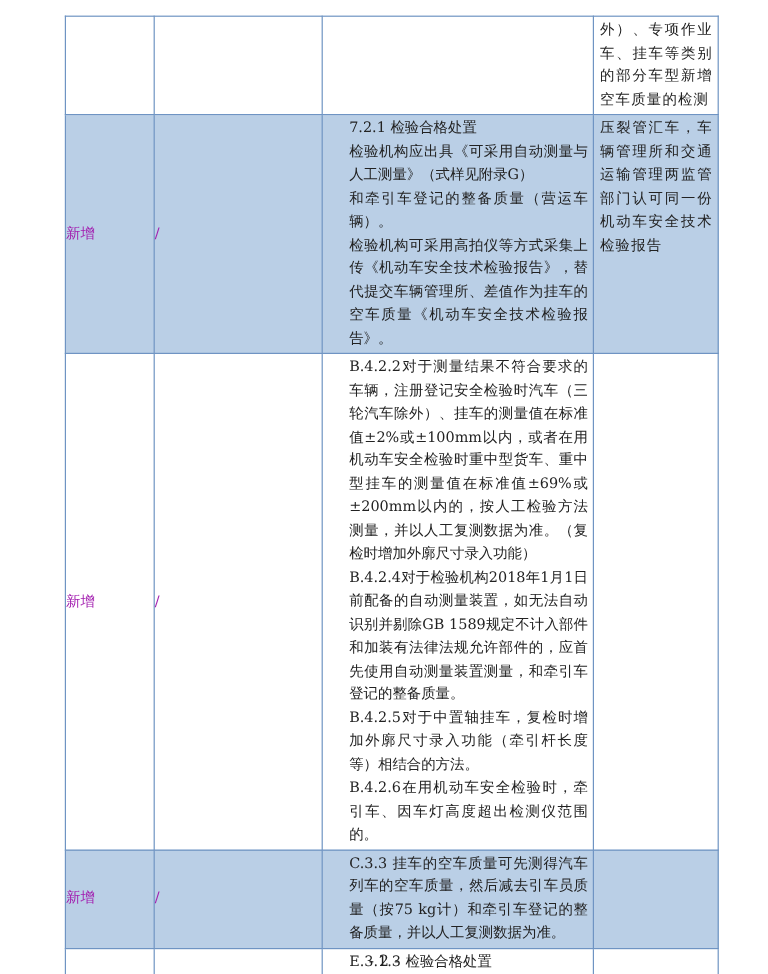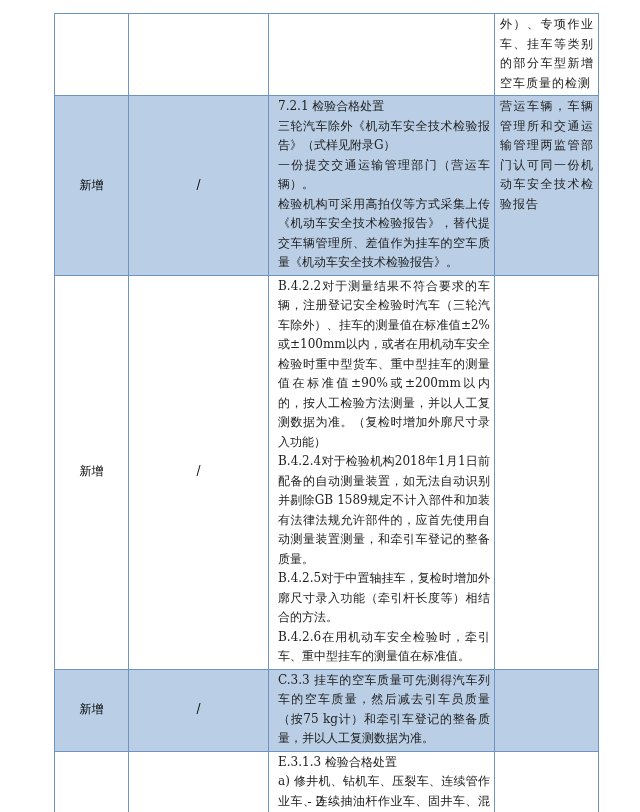--- a/index.html
+++ b/index.html
@@ -2,22 +2,22 @@
 <html><head>
   <meta charset="utf-8">
   <style>
     html, body { margin: 0; padding: 0; background: #ffffff; }
     body { width: 640px; height: 812px; position: relative; overflow: hidden;
            font-family: "DejaVu Serif", "Liberation Serif", serif; color: #222; }
     table.doc { position: absolute; left: 54px; top: 13px; width: 544px;
                 border-collapse: collapse; table-layout: fixed; }
     table.doc td { border: 1.5px solid #6f94c3; vertical-align: middle;
                    padding: 0; font-size: 12px; line-height: 19.5px; }
-    table.doc td.c1, table.doc td.c2 { text-align: center; color: #000000; font-size: 12px; }
-    table.doc td.c3 { padding: 1px 4px 2px 9px; vertical-align: top; text-align: justify; }
+    table.doc td.c1, table.doc td.c2 { color: #a21caf; font-size: 12px; }
+    table.doc td.c3 { padding: 1px 4px 2px 22px; vertical-align: top; text-align: justify; }
     table.doc td.c4 { padding: 1px 4px 2px 5px; vertical-align: top; text-align: justify; letter-spacing: 1px; }
     tr.hl td { background: #bacfe6; }
     .p { margin: 0; }
     .page-num { position: absolute; left: 0; right: 0; top: 794px; text-align: center;
                 font-size: 13px; color: #222; }
   </style>
 </head>
 <body>
 
 <table class="doc">
@@ -32,34 +32,34 @@
       <td class="c1"></td>
       <td class="c2"></td>
       <td class="c3"></td>
       <td class="c4">外）、专项作业车、挂车等类别的部分车型新增空车质量的检测</td>
     </tr>
     <tr class="hl" style="height:134px">
       <td class="c1">新增</td>
       <td class="c2">/</td>
       <td class="c3">
         <p class="p">7.2.1 检验合格处置</p>
-        <p class="p">三轮汽车除外《机动车安全技术检验报告》（式样见附录G）</p>
-        <p class="p">一份提交交通运输管理部门（营运车辆）。</p>
+        <p class="p">检验机构应出具《可采用自动测量与人工测量》（式样见附录G）</p>
+        <p class="p">和牵引车登记的整备质量（营运车辆）。</p>
         <p class="p">检验机构可采用高拍仪等方式采集上传《机动车安全技术检验报告》，替代提交车辆管理所、差值作为挂车的空车质量《机动车安全技术检验报告》。</p>
       </td>
-      <td class="c4">营运车辆，车辆管理所和交通运输管理两监管部门认可同一份机动车安全技术检验报告</td>
+      <td class="c4">压裂管汇车，车辆管理所和交通运输管理两监管部门认可同一份机动车安全技术检验报告</td>
     </tr>
     <tr style="height:303px">
       <td class="c1">新增</td>
       <td class="c2">/</td>
       <td class="c3">
-        <p class="p">B.4.2.2对于测量结果不符合要求的车辆，注册登记安全检验时汽车（三轮汽车除外）、挂车的测量值在标准值±2%或±100mm以内，或者在用机动车安全检验时重中型货车、重中型挂车的测量值在标准值±90%或±200mm以内的，按人工检验方法测量，并以人工复测数据为准。（复检时增加外廓尺寸录入功能）</p>
+        <p class="p">B.4.2.2对于测量结果不符合要求的车辆，注册登记安全检验时汽车（三轮汽车除外）、挂车的测量值在标准值±2%或±100mm以内，或者在用机动车安全检验时重中型货车、重中型挂车的测量值在标准值±69%或±200mm以内的，按人工检验方法测量，并以人工复测数据为准。（复检时增加外廓尺寸录入功能）</p>
         <p class="p">B.4.2.4对于检验机构2018年1月1日前配备的自动测量装置，如无法自动识别并剔除GB 1589规定不计入部件和加装有法律法规允许部件的，应首先使用自动测量装置测量，和牵引车登记的整备质量。</p>
         <p class="p">B.4.2.5对于中置轴挂车，复检时增加外廓尺寸录入功能（牵引杆长度等）相结合的方法。</p>
-        <p class="p">B.4.2.6在用机动车安全检验时，牵引车、重中型挂车的测量值在标准值。</p>
+        <p class="p">B.4.2.6在用机动车安全检验时，牵引车、因车灯高度超出检测仪范围的。</p>
       </td>
       <td class="c4"></td>
     </tr>
     <tr class="hl" style="height:69px">
       <td class="c1">新增</td>
       <td class="c2">/</td>
       <td class="c3">
         <p class="p">C.3.3 挂车的空车质量可先测得汽车列车的空车质量，然后减去引车员质量（按75 kg计）和牵引车登记的整备质量，并以人工复测数据为准。</p>
       </td>
       <td class="c4"></td>

